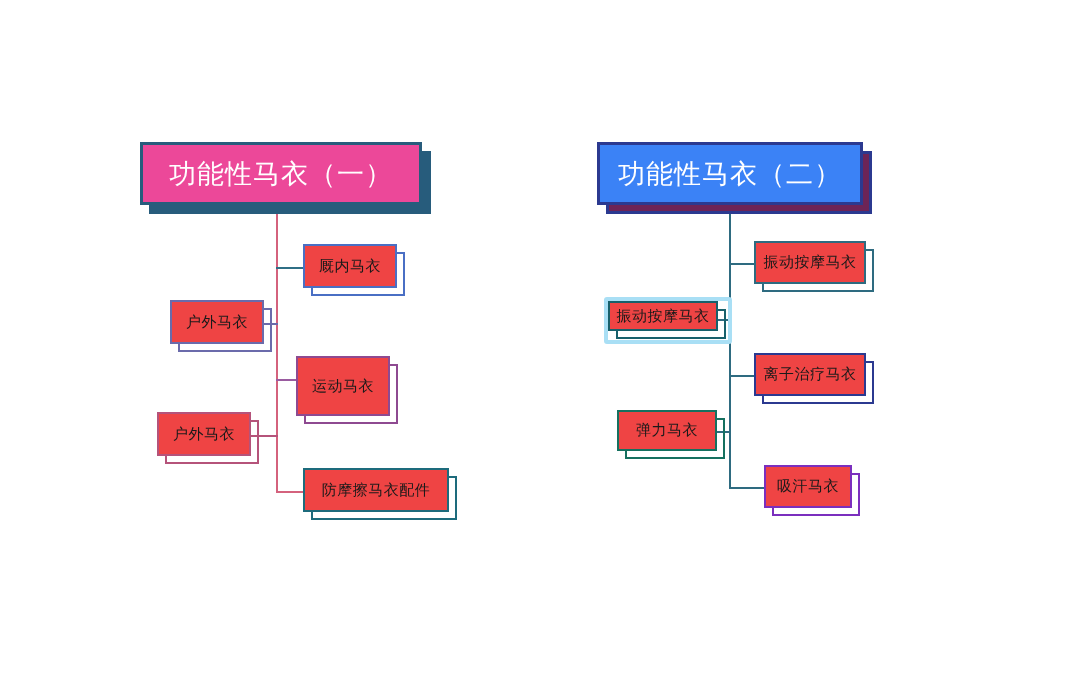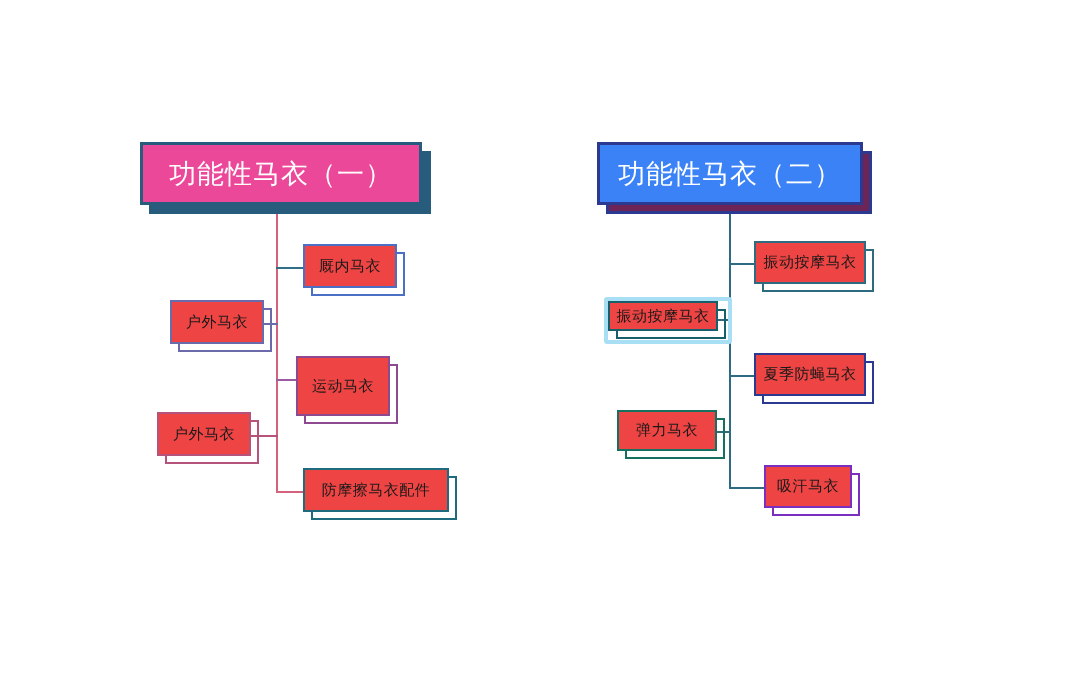--- a/index.html
+++ b/index.html
@@ -164,21 +164,21 @@
   <div class="node" style="left:754px; top:241px; width:112px; height:43px; color:#2e6b80;">
     <div class="shadow"></div>
     <div class="face">
       <span class="label">振动按摩马衣</span>
     </div>
   </div>
 
   <div class="node" style="left:754px; top:353px; width:112px; height:43px; color:#2b3990;">
     <div class="shadow"></div>
     <div class="face">
-      <span class="label">夏季防蝇马衣</span>
+      <span class="label">离子治疗马衣</span>
     </div>
   </div>
 
   <div class="node" style="left:764px; top:465px; width:88px; height:43px; color:#7b2fbe;text-align:center;">
     <div class="shadow"></div>
     <div class="face">
       <span class="label">吸汗马衣</span>
     </div>
   </div>
 

